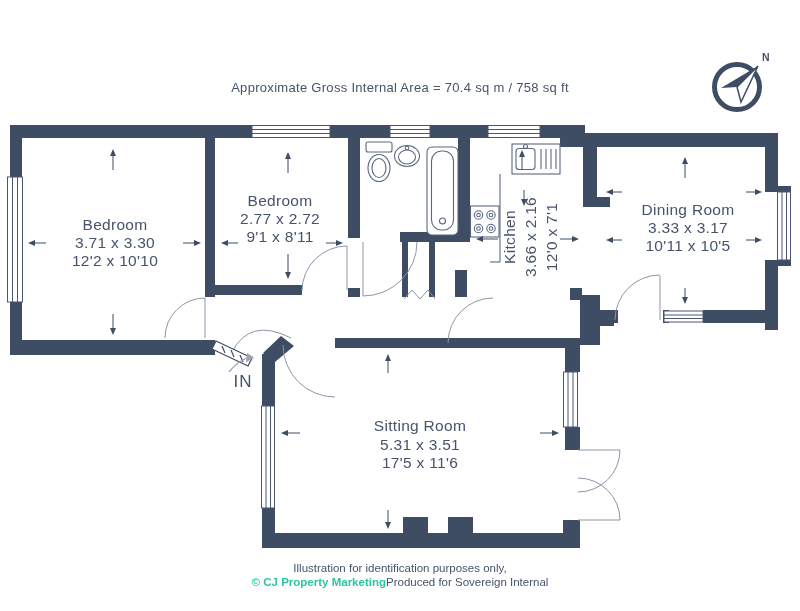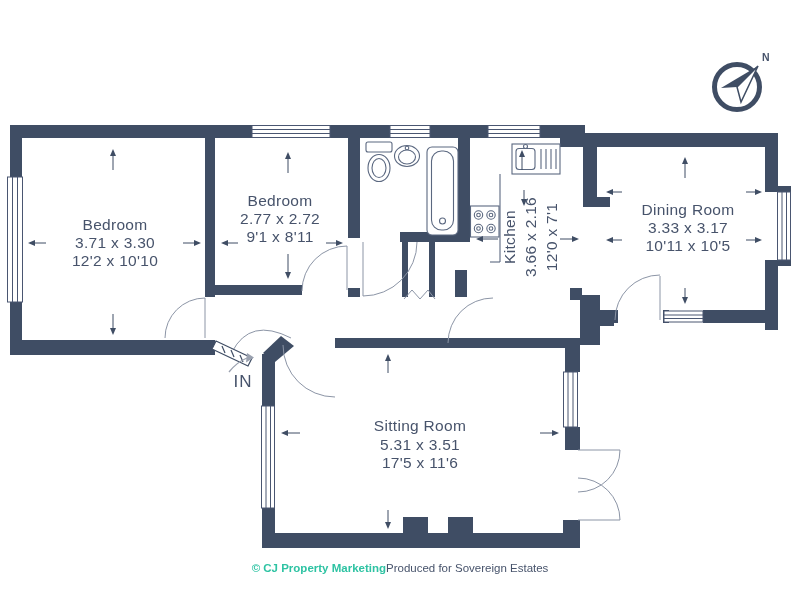--- a/index.html
+++ b/index.html
@@ -14,20 +14,21 @@
   svg text{font-family:"Liberation Sans",sans-serif;fill:#47536b;}
   .room-label{font-size:15.5px;letter-spacing:.3px;}
   .in-label{font-size:17px;letter-spacing:1px;}
   .north-label{font-size:10.5px;font-weight:bold;}
 </style>
 </head>
 <body>
 
 <div class="page">
 
+  <div class="hdr">Approximate Gross Internal Area = 70.4 sq m / 758 sq ft</div>
 
   <svg class="plan" width="800" height="611" viewBox="0 0 800 611">
 
     <g fill="#3f4d64">
       <rect x="10" y="125" width="242" height="13"></rect>
       <rect x="330" y="125" width="60" height="13"></rect>
       <rect x="430" y="125" width="58" height="13"></rect>
       <rect x="540" y="125" width="45" height="13"></rect>
       <rect x="560" y="125" width="25" height="22"></rect>
       <rect x="570" y="133" width="208" height="14"></rect>
@@ -254,18 +255,19 @@
 
     <g>
       <circle cx="737" cy="87" r="22.5" fill="none" stroke="#3f4d64" stroke-width="5"></circle>
       <polygon points="758,66 721,88 737,87" fill="#3f4d64"></polygon>
       <polygon points="758,66 737,87 741,102" fill="#ffffff" stroke="#3f4d64" stroke-width="1.5"></polygon>
       <text class="north-label" x="762" y="61">N</text>
     </g>
   </svg>
 
   <div class="ftr">
+    <div>Illustration for identification purposes only,</div>
     <div>
-      <span class="brand">© CJ Property Marketing</span><span>Produced for Sovereign Estates</span>
+      <span class="brand">© CJ Property Marketing</span><span>Produced for Sovereign Internal</span>
     </div>
   </div>
 
 </div>
 
 </body></html>

